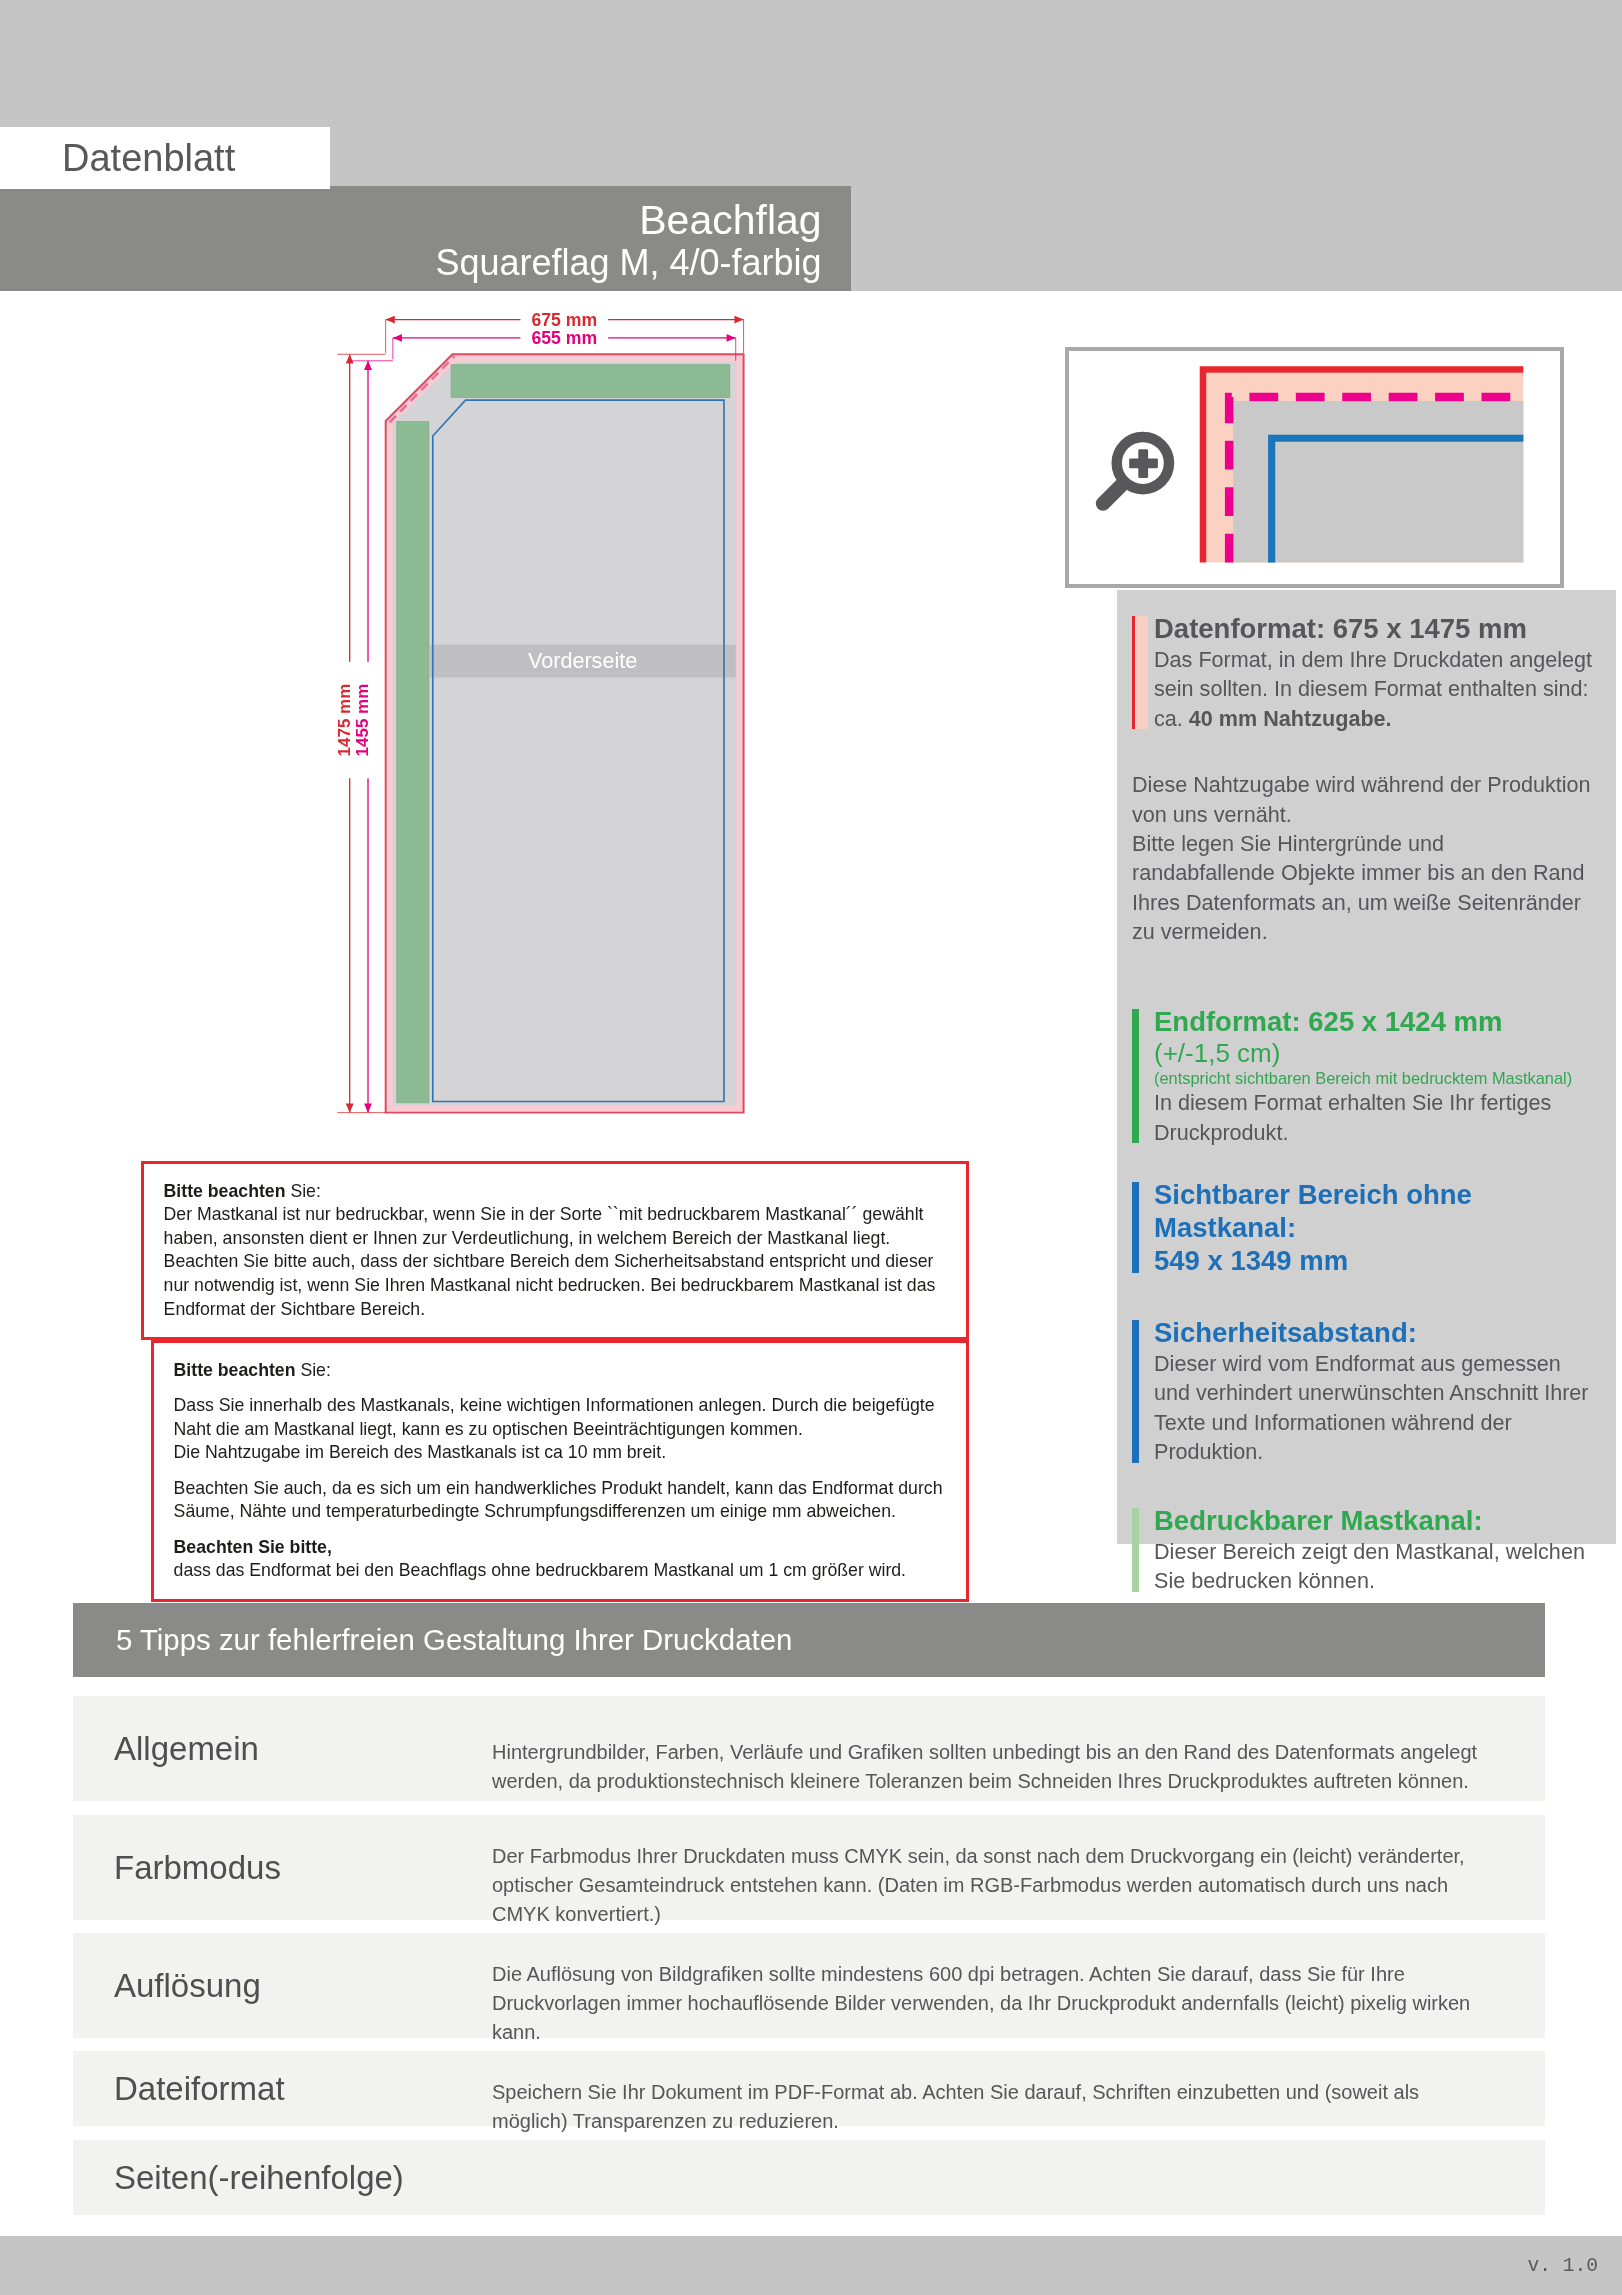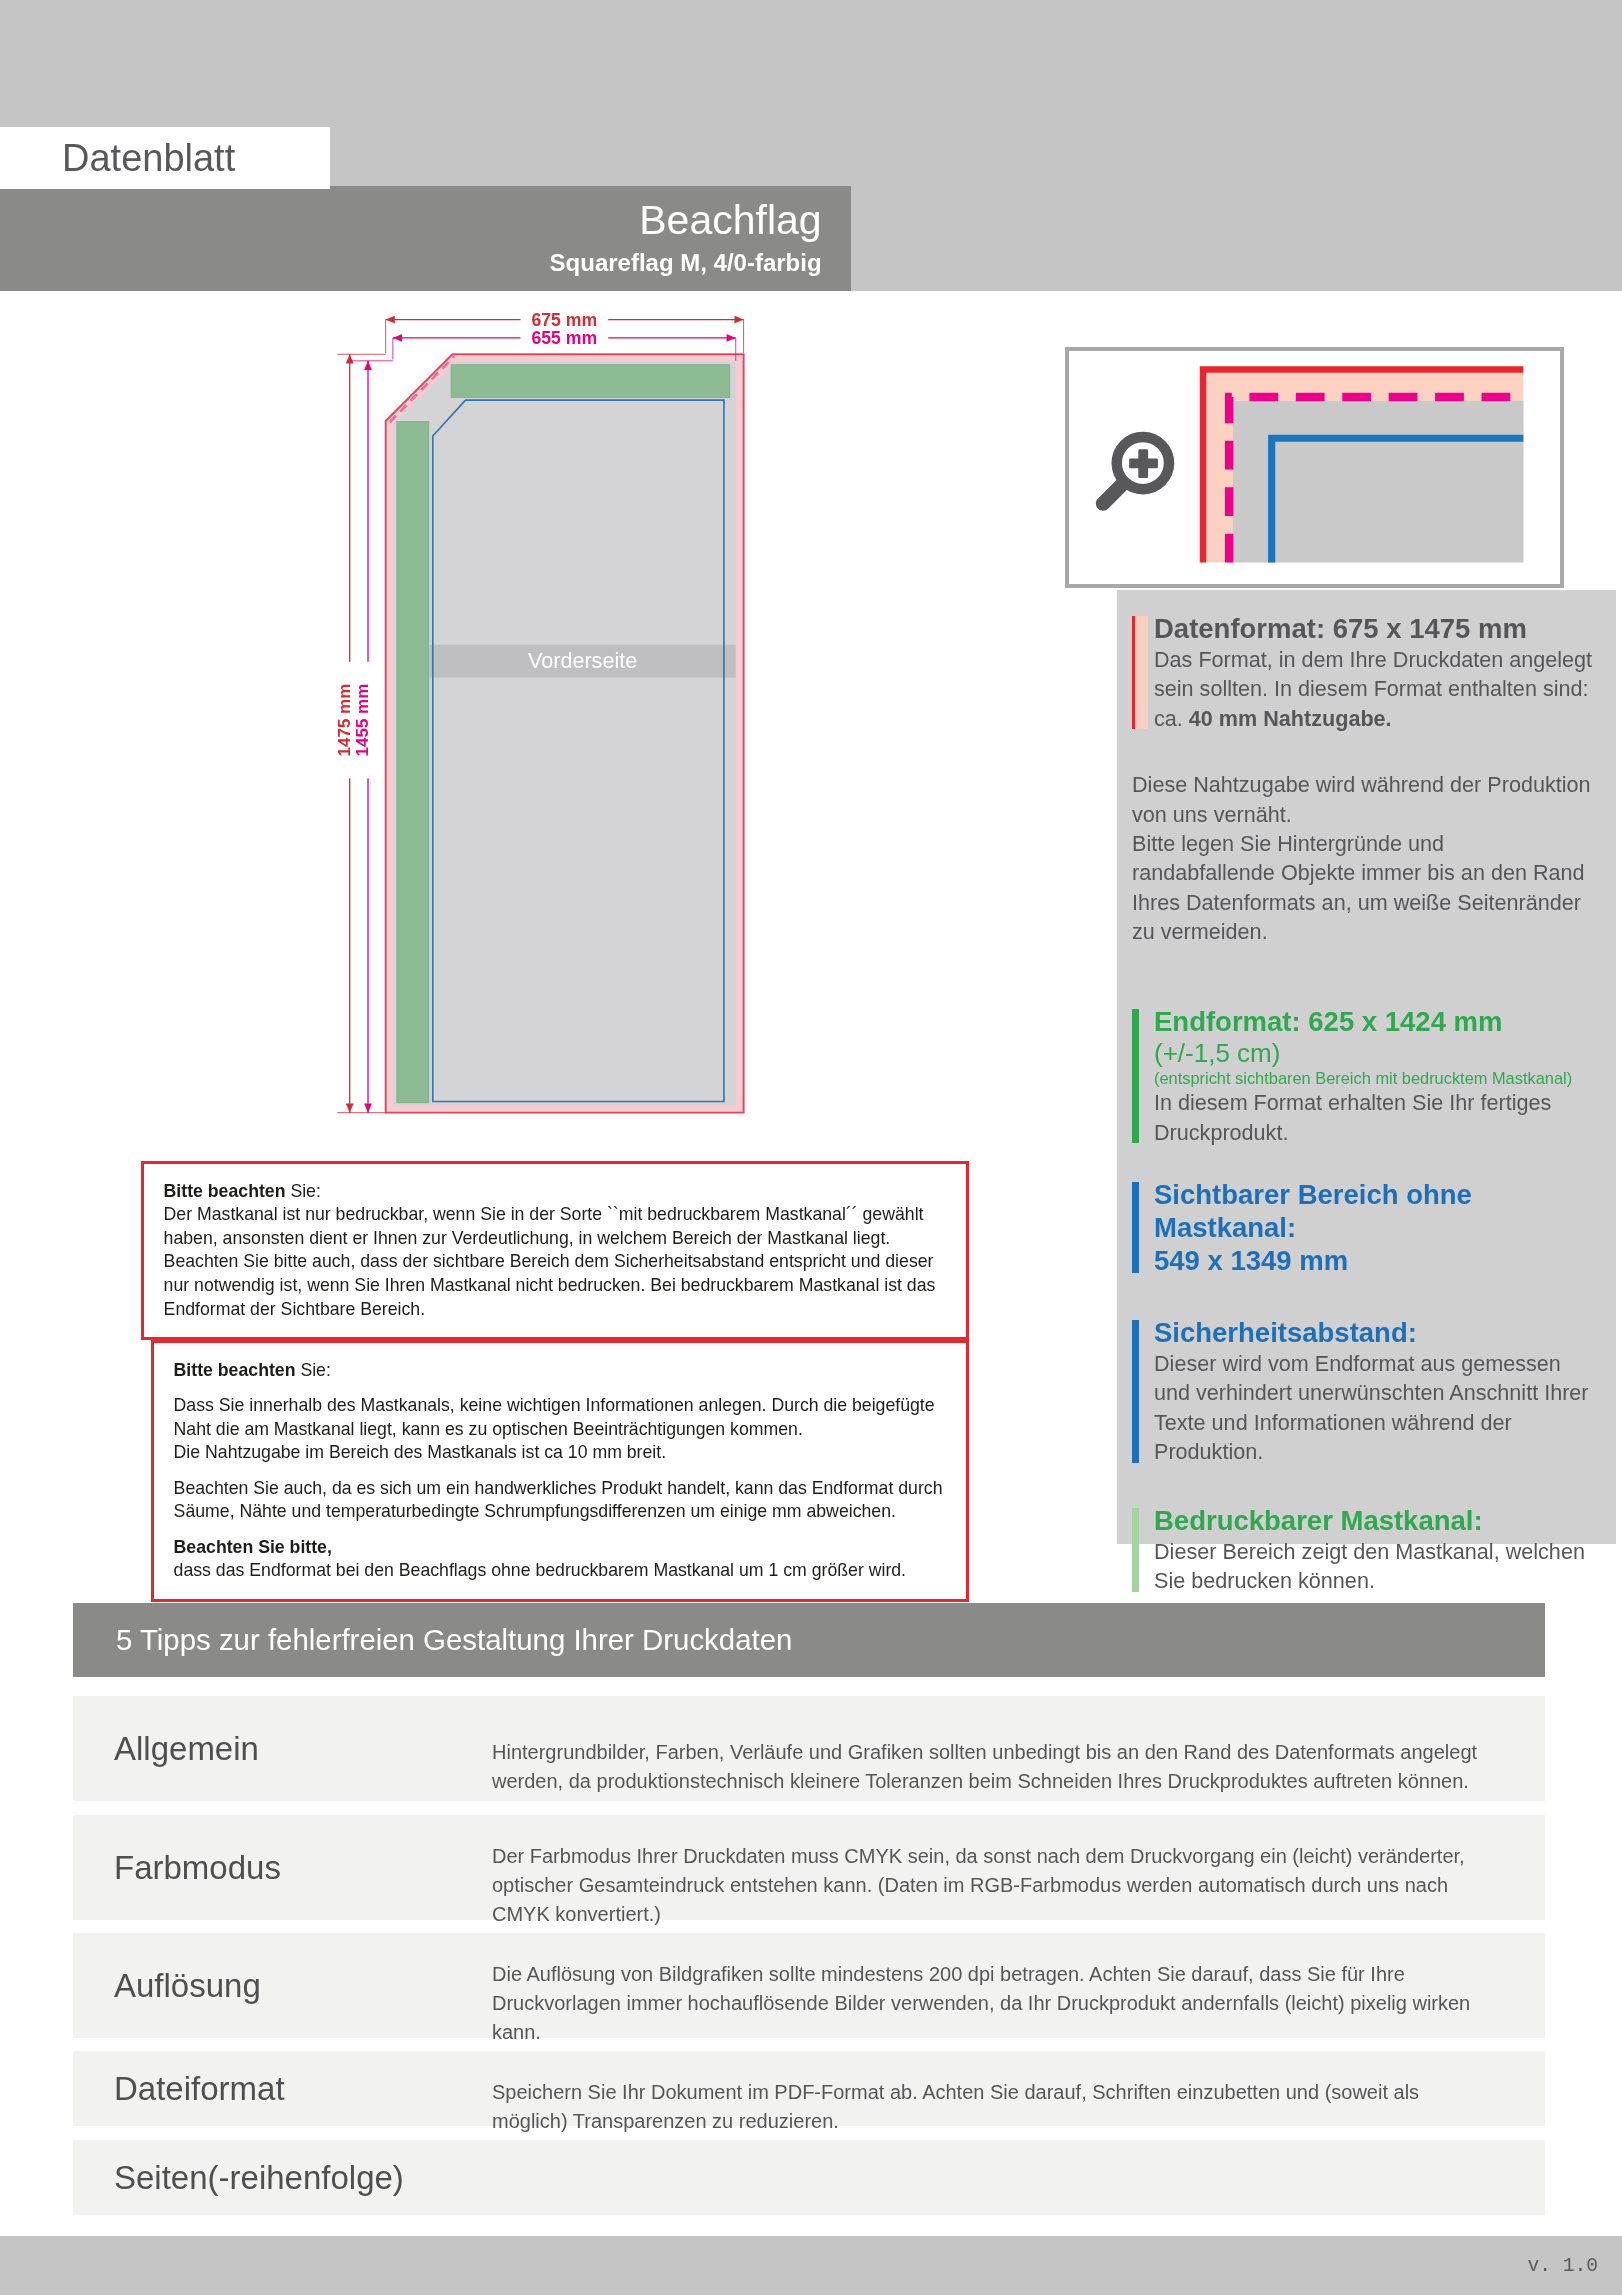--- a/index.html
+++ b/index.html
@@ -6,21 +6,21 @@
   #page{position:relative;width:1623px;height:2295px;background:#ffffff;overflow:hidden;
         font-family:"Liberation Sans",sans-serif;color:#565659;}
   .abs{position:absolute;}
 
   
   .top-gray{left:0;top:0;width:1623px;height:291px;background:#c6c5c5;}
   .header-band{left:0;top:186px;width:851px;height:105px;background:#8a8a88;color:#fff;
                display:flex;flex-direction:column;justify-content:center;align-items:flex-end;
                padding-right:29.4px;box-sizing:border-box;}
   .header-product{font-size:41px;line-height:47px;font-weight:400;}
-  .header-variant{font-size:24px;line-height:37px;font-weight:700;}
+  .header-variant{font-size:36px;line-height:37px;font-weight:400;}
   .title-box{left:0;top:127px;width:330px;height:62px;background:#ffffff;
              display:flex;align-items:center;}
   .title-box span{font-size:38px;color:#58585a;margin-left:62px;}
 
   
   .zoom-box{left:1065px;top:347px;width:499px;height:241px;background:#ffffff;
             border:4.6px solid #a8a8a8;box-sizing:border-box;}
   .info-panel{left:1117px;top:590px;width:499px;height:954px;background:#d1d0d1;
               box-sizing:border-box;padding:22px 23.6px 0 15px;}
   .blk{position:relative;padding-left:22px;}
@@ -216,21 +216,21 @@
   <div class="abs tip-row row-1">
     <div class="tip-label">Allgemein</div>
     <div class="tip-text"><span>Hintergrundbilder, Farben, Verläufe und Grafiken sollten unbedingt bis an den Rand des Datenformats angelegt werden, da produktionstechnisch kleinere Toleranzen beim Schneiden Ihres Druckproduktes auftreten können.</span></div>
   </div>
   <div class="abs tip-row row-2">
     <div class="tip-label">Farbmodus</div>
     <div class="tip-text"><span>Der Farbmodus Ihrer Druckdaten muss </span><b>CMYK</b><span> sein, da sonst nach dem Druckvorgang ein (leicht) veränderter, optischer Gesamteindruck entstehen kann. (Daten im RGB-Farbmodus werden automatisch durch uns nach </span><b>CMYK</b><span> konvertiert.)</span></div>
   </div>
   <div class="abs tip-row row-3">
     <div class="tip-label">Auflösung</div>
-    <div class="tip-text"><span>Die Auflösung von Bildgrafiken sollte mindestens </span><b>200 dpi</b><span> betragen. Achten Sie darauf, dass Sie für Ihre Druckvorlagen immer hochauflösende Bilder verwenden, da Ihr Druckprodukt andernfalls (leicht) pixelig wirken kann.</span></div>
+    <div class="tip-text"><span>Die Auflösung von Bildgrafiken sollte mindestens </span><b>600 dpi</b><span> betragen. Achten Sie darauf, dass Sie für Ihre Druckvorlagen immer hochauflösende Bilder verwenden, da Ihr Druckprodukt andernfalls (leicht) pixelig wirken kann.</span></div>
   </div>
   <div class="abs tip-row row-4">
     <div class="tip-label">Dateiformat</div>
     <div class="tip-text"><span>Speichern Sie Ihr Dokument im PDF-Format ab. Achten Sie darauf, Schriften einzubetten und (soweit als möglich) Transparenzen zu reduzieren.</span></div>
   </div>
   <div class="abs tip-row row-5">
     <div class="tip-label">Seiten(-reihenfolge)</div>
   </div>
 
   <div class="abs footer">

